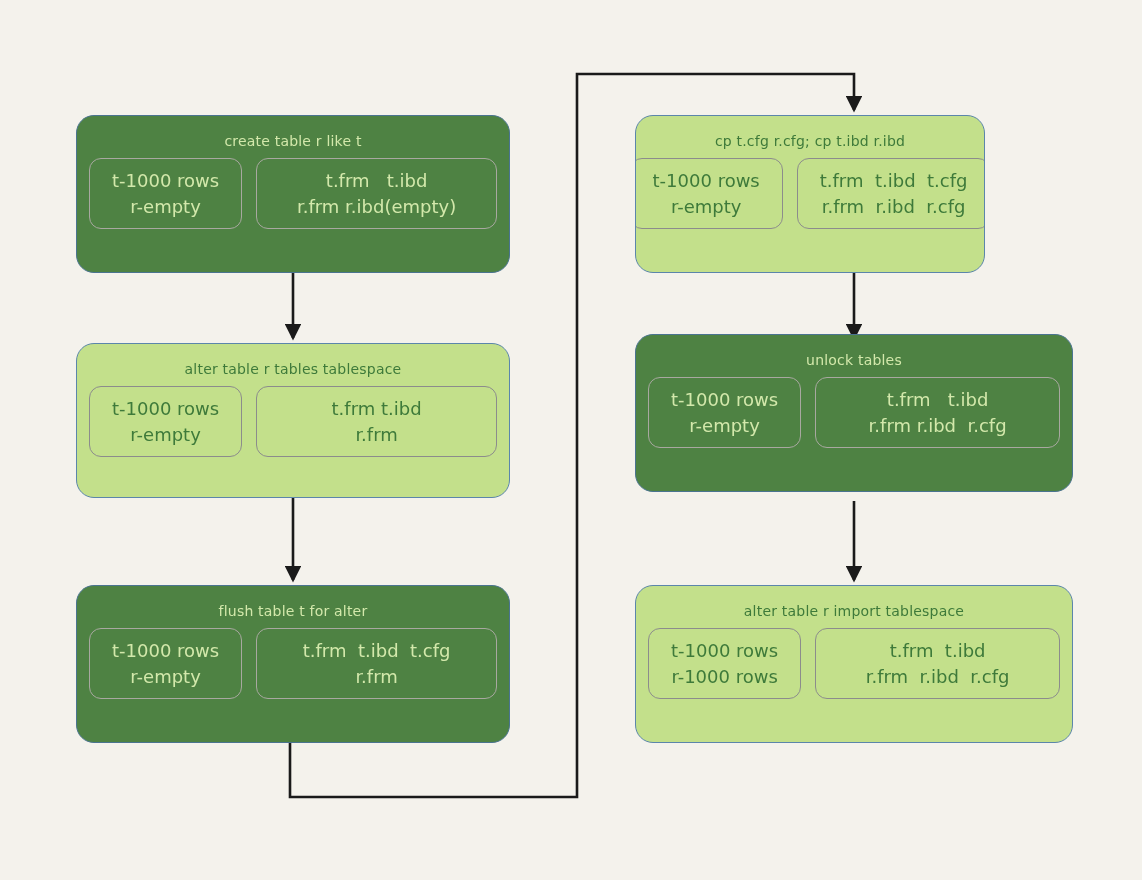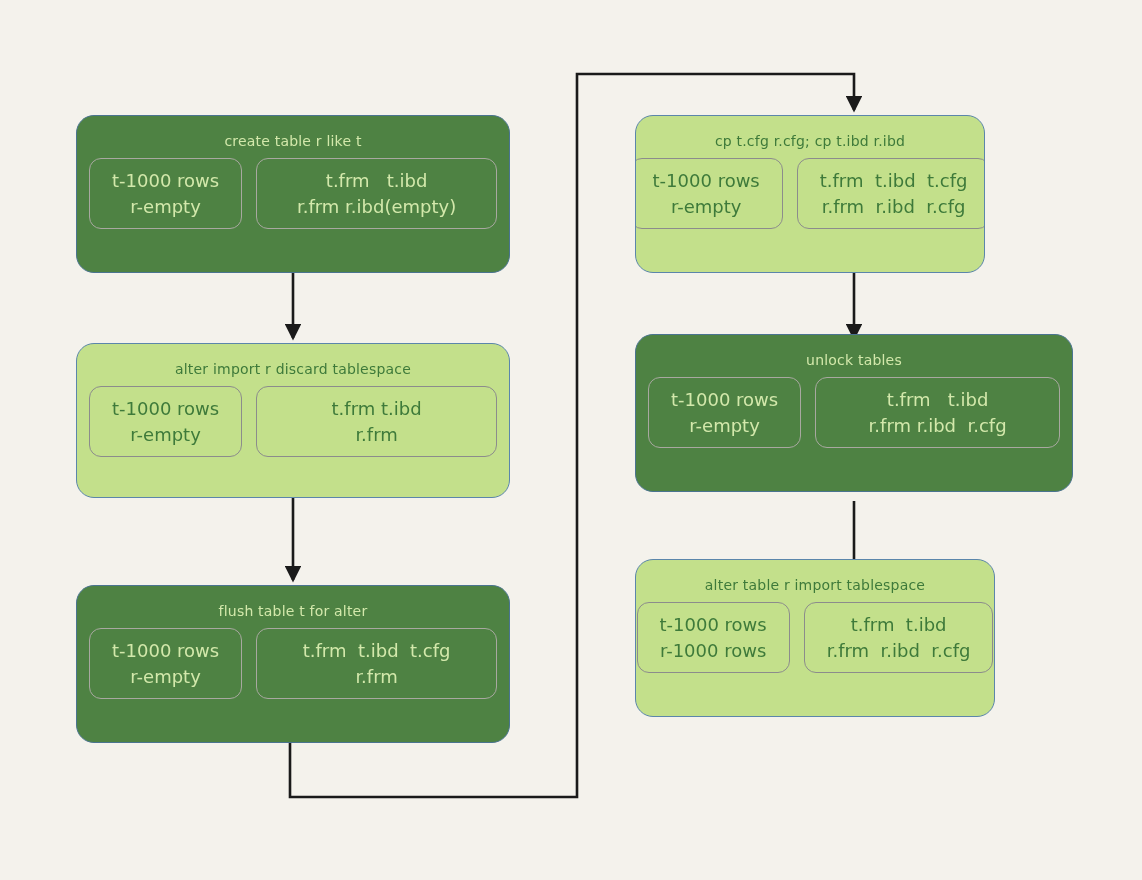--- a/index.html
+++ b/index.html
@@ -108,21 +108,21 @@
   }
   .node.dark .slot-line  { color: #d3e8ab; }
   .node.light .slot-line { color: #3e7a3a; }
 
   
   #node-create-table      { left: 76px;  top: 115px; width: 434px; height: 158px; }
   #node-discard           { left: 76px;  top: 343px; width: 434px; height: 155px; }
   #node-flush             { left: 76px;  top: 585px; width: 434px; height: 158px; }
   #node-copy              { left: 635px; top: 115px; width: 350px; height: 158px; }
   #node-unlock            { left: 635px; top: 334px; width: 438px; height: 158px; }
-  #node-import            { left: 635px; top: 559px; width: 360px; height: 158px; }
+  #node-import            { left: 635px; top: 585px; width: 438px; height: 158px; }
 </style>
 </head>
 <body>
 
 <div id="canvas">
 
   <svg id="connectors" viewBox="0 0 1142 880" width="1142" height="880" xmlns="http://www.w3.org/2000/svg">
     <defs>
       <marker id="arrowhead" viewBox="0 0 10 10" refX="8.5" refY="5" markerWidth="6.5" markerHeight="6.5" orient="auto-start-reverse">
         <path d="M 0 0 L 10 5 L 0 10 z" fill="#1a1a1a"></path>
@@ -148,21 +148,21 @@
         <div class="slot-line">r-empty</div>
       </div>
       <div class="slot files">
         <div class="slot-line">t.frm   t.ibd</div>
         <div class="slot-line">r.frm r.ibd(empty)</div>
       </div>
     </div>
   </div>
 
   <div class="node light" id="node-discard">
-    <div class="node-title">alter import r discard tablespace</div>
+    <div class="node-title">alter table r tables tablespace</div>
     <div class="slots">
       <div class="slot state">
         <div class="slot-line">t-1000 rows</div>
         <div class="slot-line">r-empty</div>
       </div>
       <div class="slot files">
         <div class="slot-line">t.frm t.ibd</div>
         <div class="slot-line">r.frm</div>
       </div>
     </div>

